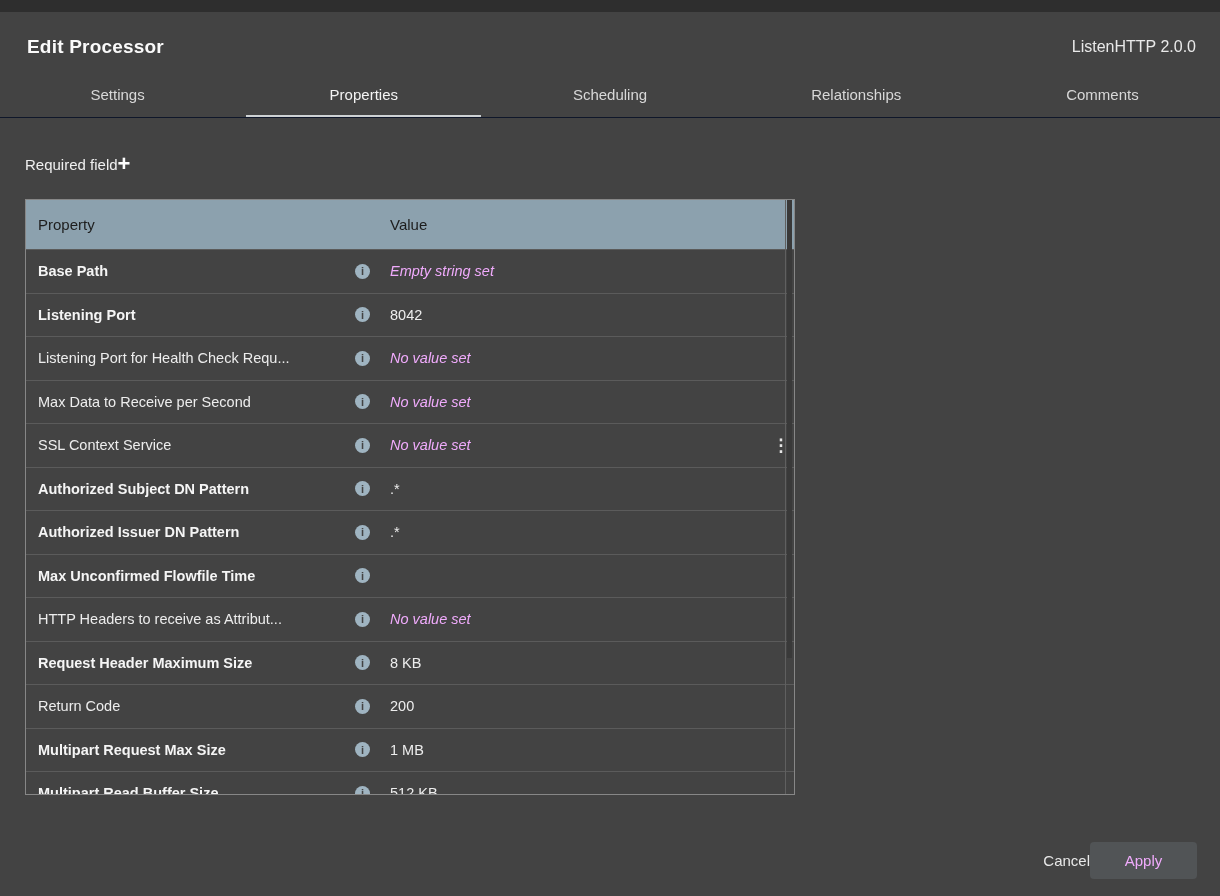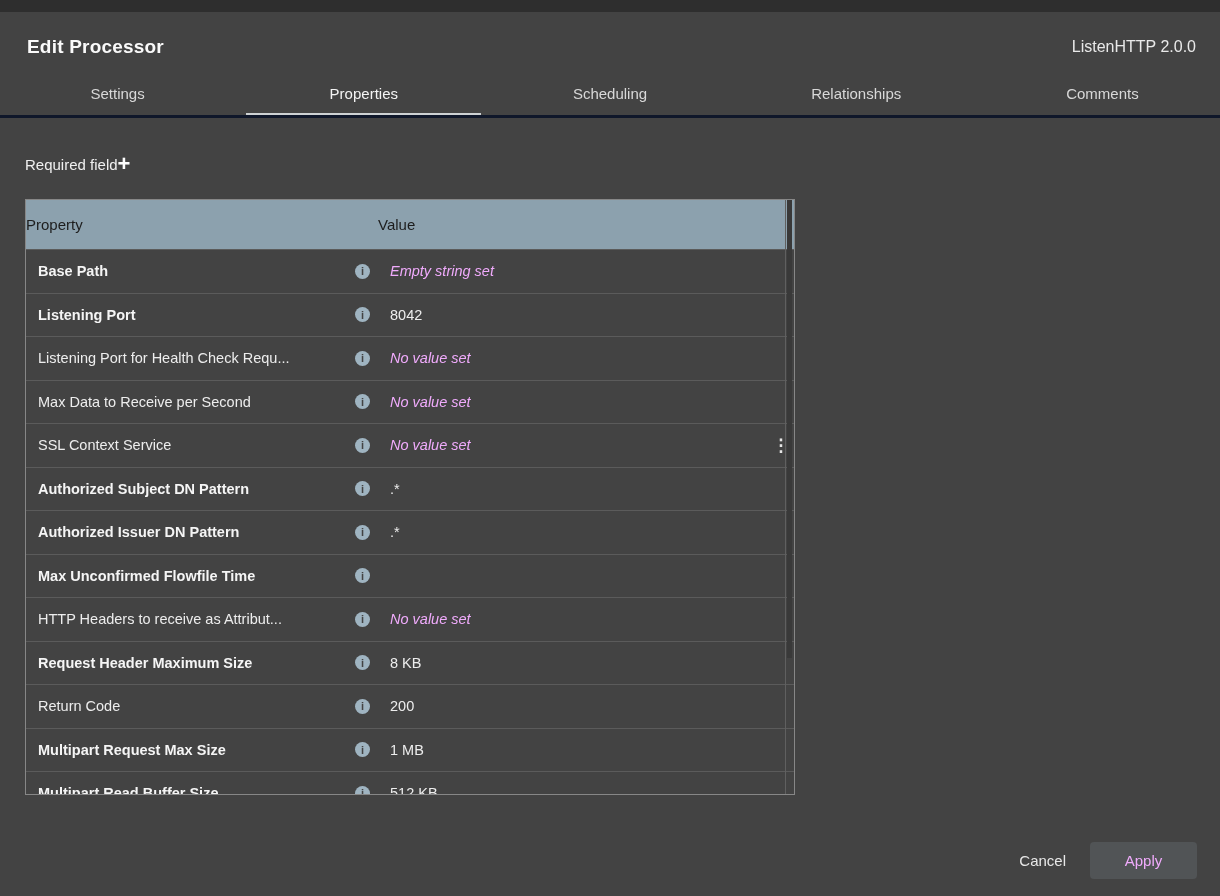--- a/index.html
+++ b/index.html
@@ -8,21 +8,21 @@
 
   .dialog { position:absolute; top:12px; left:0; width:1220px; bottom:0; background:#434343; }
 
   
   .dialog-header { height:60px; display:flex; align-items:center; justify-content:space-between;
                    padding:10px 24px 0 27px; }
   .dialog-title { font-size:19px; font-weight:700; color:#fafafa; letter-spacing:.2px; }
   .dialog-version { font-size:16px; color:#e9e9e9; }
 
   
-  .tab-bar { display:flex; height:46px; border-bottom:3px solid #0f172a;gap:11px; }
+  .tab-bar { display:flex; height:46px; border-bottom:1px solid #0f172a;gap:11px; }
   .tab { flex:1; position:relative; display:flex; align-items:center; justify-content:center;
          font-size:15px; color:#d8d8d8; cursor:pointer; }
   .tab.active { color:#f4f4f4; }
   .tab .ink { position:absolute; left:0; right:0; bottom:0; height:2px; background:#ced2d4; display:none; }
   .tab.active .ink { display:block; }
 
   
   .content { display:flex; gap:15px; padding:0 24px 0 25px; }
   .left-col { width:770px; flex:none; }
   .right-col { flex:1; }
@@ -30,21 +30,21 @@
   .section-head { margin-top:28px; height:36px; display:flex; align-items:center; justify-content:flex-start; }
   .section-title { font-size:15px; color:#f0f0f0; }
   .section-title.bold { font-weight:700; }
   .plus-btn { font-size:22px; font-weight:700; color:#fdfdfd; margin-right:6px; cursor:pointer; line-height:1; }
   .check-btn { margin-right:6px; cursor:pointer; display:flex; align-items:center; }
 
   
   .prop-table { margin-top:17px; height:596px; border:1px solid #878787; position:relative;
                 overflow:hidden; background:#434343; }
   .thead { height:49px; background:#8ca1ae; display:grid;
-           grid-template-columns:317px 15px 1fr 26px; align-items:center; 
+           grid-template-columns:317px 15px 1fr 26px; align-items:center; padding-left:12px;
            font-size:15px; color:#1d1d1d; }
   .thead .col-value { padding-left:20px; }
   .prow { height:43.5px; display:grid; grid-template-columns:317px 15px 1fr 26px; align-items:center;
           padding-left:12px; border-top:1px solid #5b5b5b; font-size:14.5px; cursor:default; }
   .pname { color:#ededed; white-space:nowrap; overflow:hidden; }
   .prow.req .pname { font-weight:700; color:#f5f5f5; }
   .info-icon { width:15px; height:15px; border-radius:50%; background:#9fb4c1; color:#434343;
                font-size:11px; font-weight:700; display:flex; align-items:center; justify-content:center;
                cursor:pointer; }
   .pval { padding-left:20px; color:#ededed; white-space:nowrap; overflow:hidden; }
@@ -54,21 +54,21 @@
   .prow.has-menu .menu-icon { visibility:visible; }
   .scroll-track-line { position:absolute; top:0; right:8px; width:1px; height:100%; background:#606060; }
   .scroll-thumb { position:absolute; top:0; right:2px; width:5px; height:458px; background:#393939; cursor:pointer; }
 
   
   .verify-box { margin-top:17px; height:596px; border:1px solid #6f6f6f; padding:13px 15px;
                 font-size:15px; font-style:italic; color:#b6b6b6; line-height:1.6; }
 
   
   .footer { margin-top:47px; display:flex; justify-content:flex-end; 
-            gap:24px; padding-right:23px; }
+            padding-right:23px; }
   .cancel-btn { background:none; border:none; font-size:15px; color:#e8e8e8; cursor:pointer;
                 font-family:"Liberation Sans", sans-serif; }
   .apply-btn { width:107px; height:37px; border-radius:4px; background:#515456; border:none;
                font-size:15px; color:#f0abfc; font-family:"Liberation Sans", sans-serif; }
 </style>
 </head>
 <body>
 
 <div class="dialog">
 

